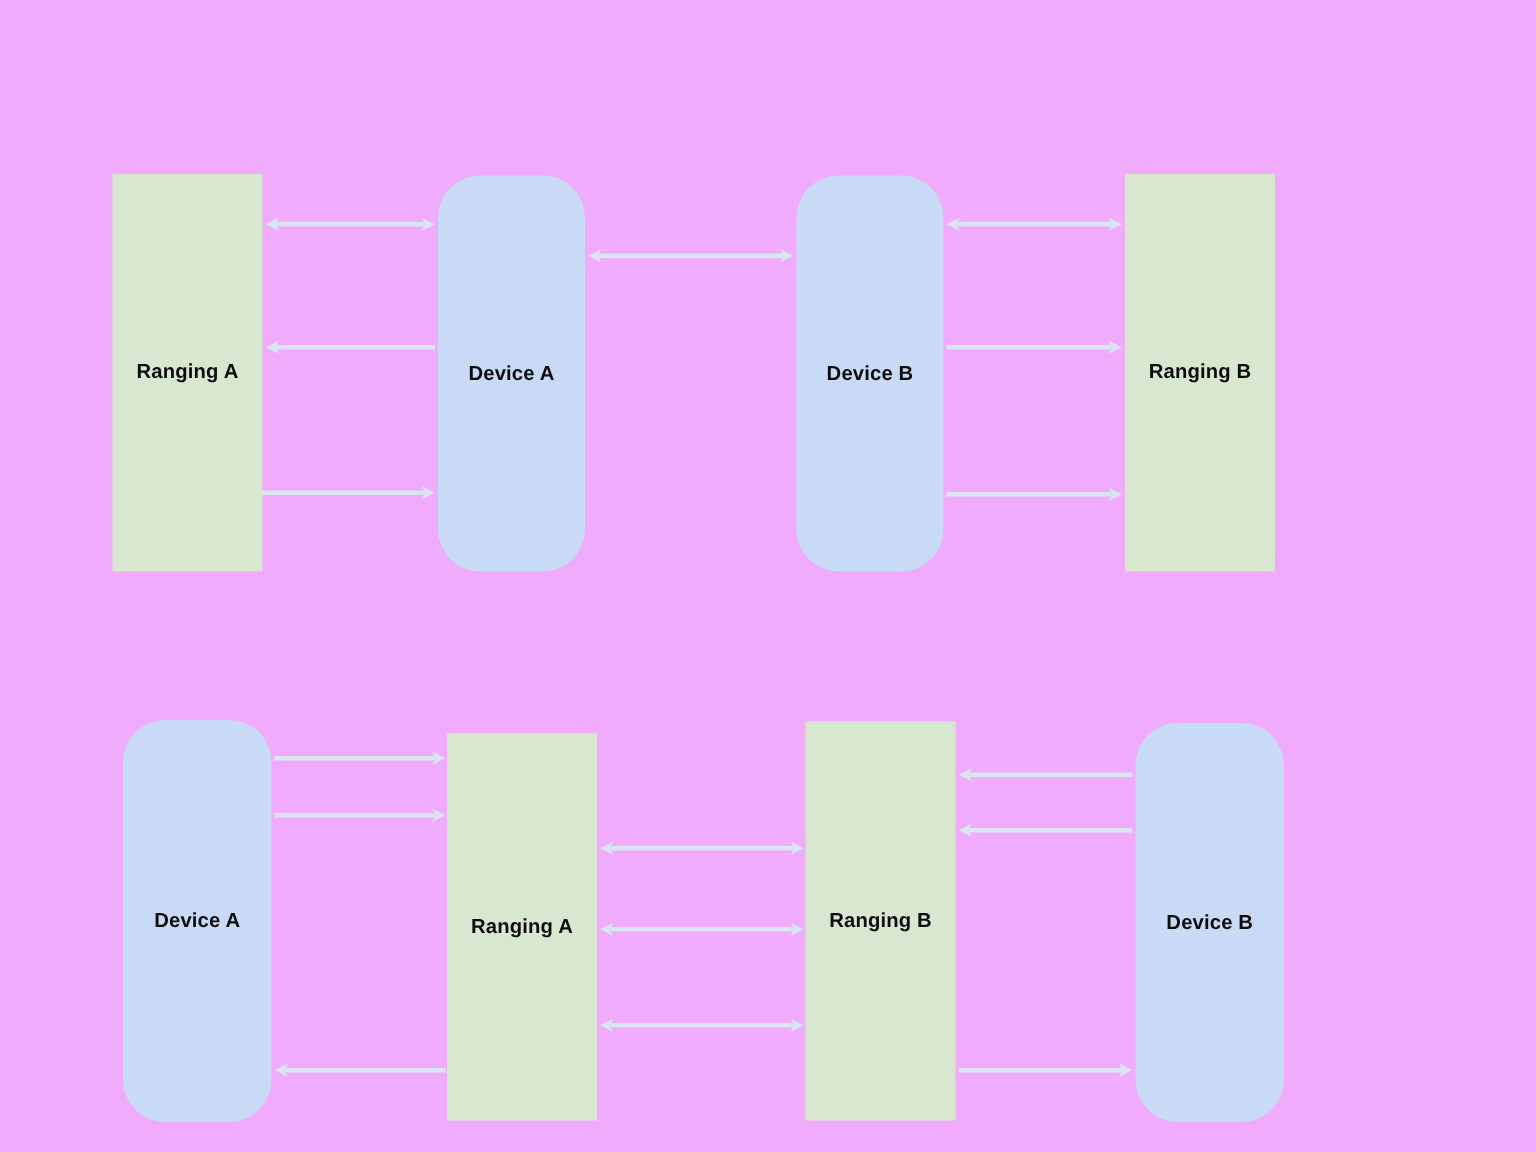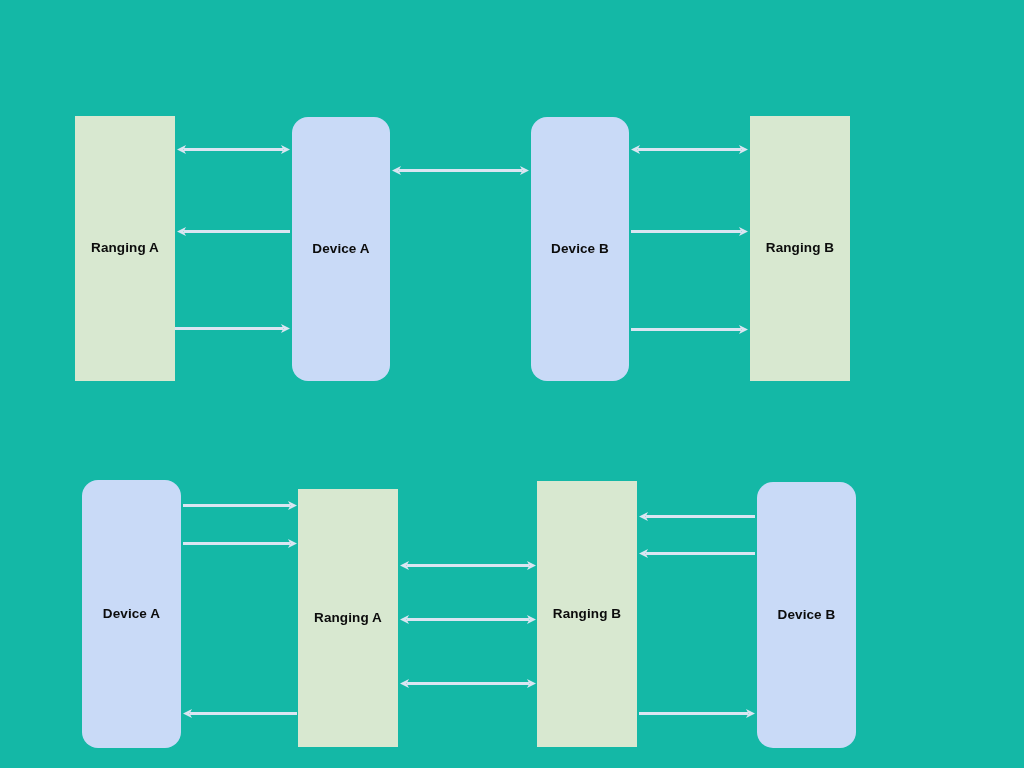--- a/index.html
+++ b/index.html
@@ -11,21 +11,21 @@
   body {
     width: 1024px;
     height: 768px;
     overflow: hidden;
     font-family: "Liberation Sans", "DejaVu Sans", sans-serif;
   }
   #canvas {
     position: relative;
     width: 1024px;
     height: 768px;
-    background: #14b8a6;
+    background: #f0abfc;
   }
   .node {
     position: absolute;
     box-sizing: border-box;
     display: flex;
     align-items: center;
     justify-content: center;
     text-align: center;
   }
   .node .node-label {
@@ -35,21 +35,21 @@
     letter-spacing: 0.1px;
     line-height: 1.2;
     user-select: none;
   }
   .node-green {
     background: #d8e8d0;
     border-radius: 0px;
   }
   .node-blue {
     background: #c9daf7;
-    border-radius: 16px;
+    border-radius: 28px;
   }
   
   .edge {
     position: absolute;
     height: 9px;
     pointer-events: none;
   }
   .edge .shaft {
     position: absolute;
     top: 3px;

